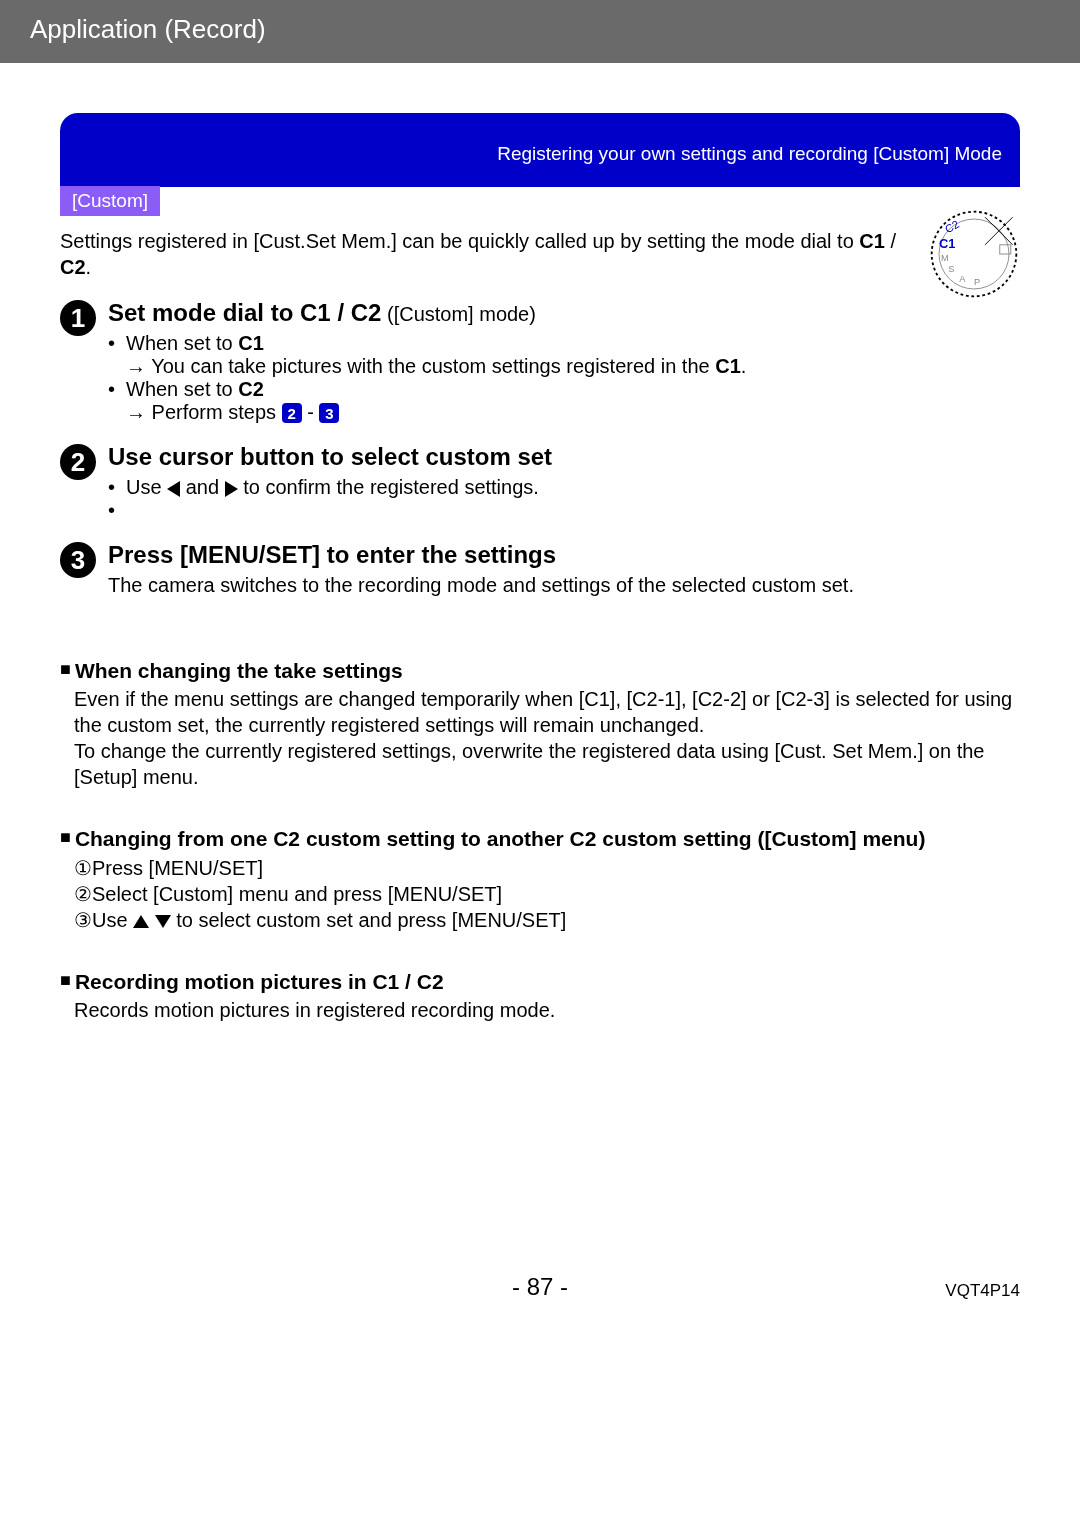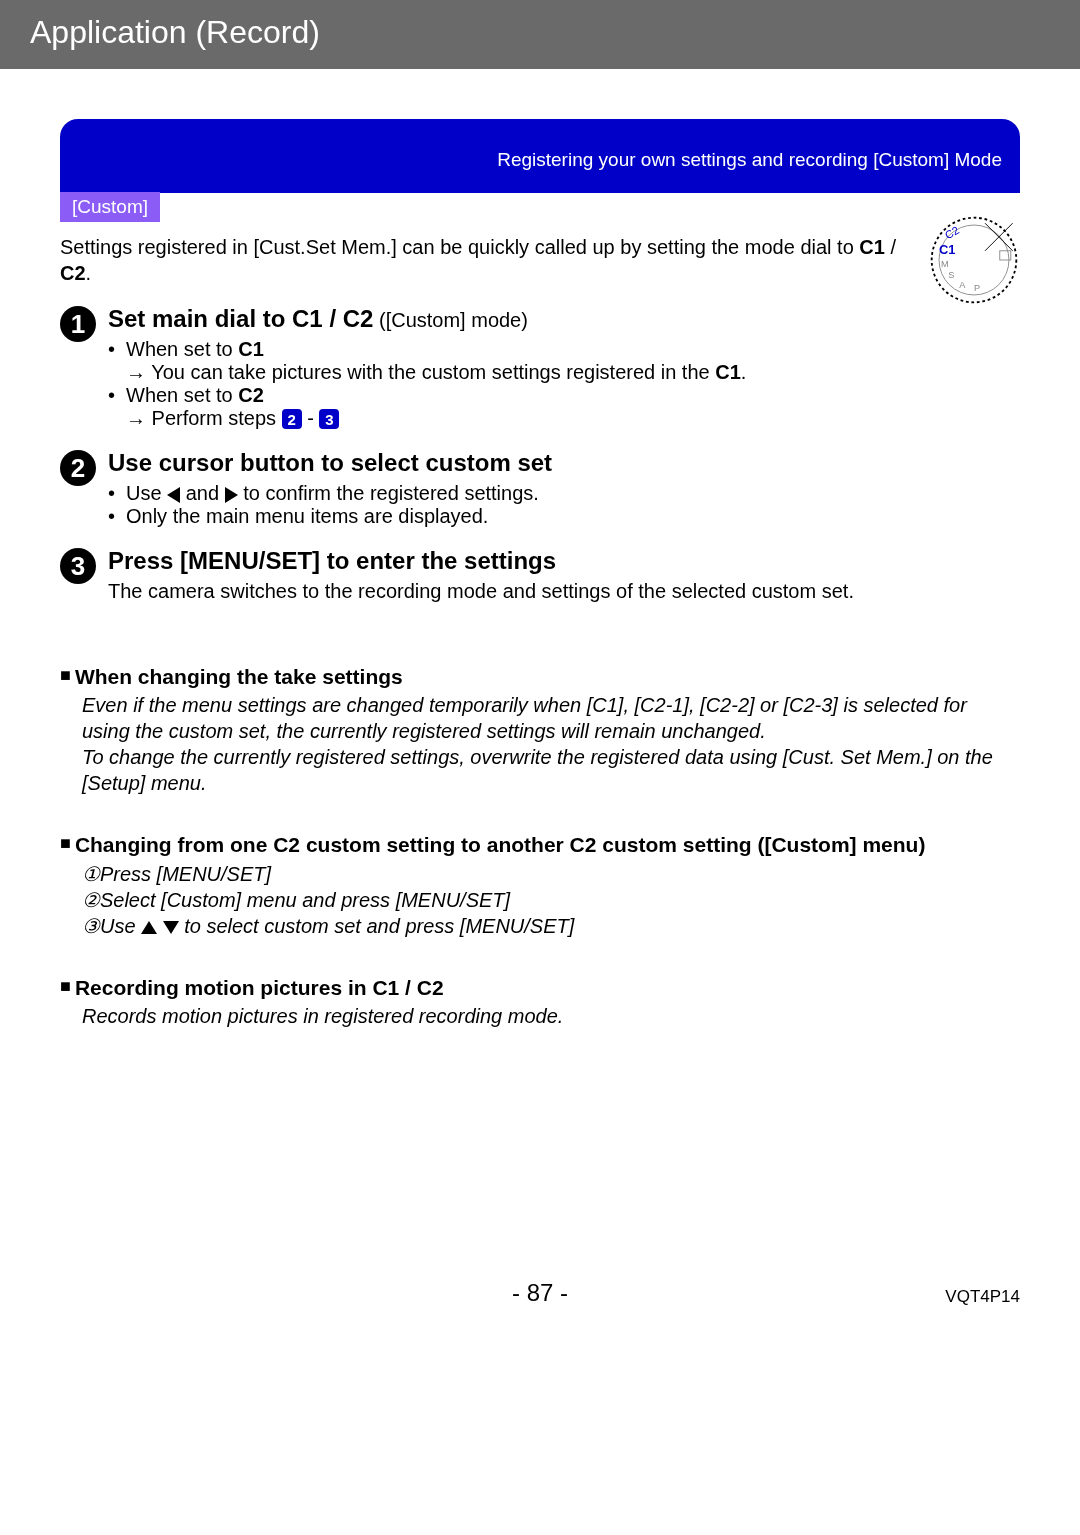--- a/index.html
+++ b/index.html
@@ -6,21 +6,21 @@
   body {
     font-family: Arial, Helvetica, sans-serif;
     font-size: 20px;
     color: #000;
     background: #fff;
     width: 1080px;
   }
   .header-bar {
     background: #6a6a6a;
     color: #fff;
-    font-size: 32px;
+    font-size: 26px;
     padding: 14px 30px 18px 30px;
   }
   .content {
     padding: 50px 60px 20px 60px;
   }
   .blue-banner {
     background: #0000c8;
     color: #fff;
     border-radius: 18px 18px 0 0;
     padding: 30px 18px 22px 18px;
@@ -97,24 +97,23 @@
     font-weight: bold;
     font-size: 21px;
     margin-top: 36px;
     display: flex;
     align-items: flex-start;
     gap: 4px;
     line-height: 1.25;
   }
   .section-h .sq { font-size: 18px; }
   .section-body {
-    margin-left: 22px;
+    margin-left: 14px;
     margin-top: 2px;
     line-height: 1.3;
-    font-style: italic;
   }
   .circled { font-family: Arial, sans-serif; }
   .tri {
     display: inline-block;
     vertical-align: middle;
   }
   .tri-left {
     width: 0; height: 0;
     border-top: 8px solid transparent;
     border-bottom: 8px solid transparent;
@@ -179,21 +178,21 @@
       <line x1="62" y1="10" x2="92" y2="40" stroke="#000" stroke-width="1"></line>
       <line x1="62" y1="40" x2="92" y2="10" stroke="#000" stroke-width="1"></line>
     </svg>
   </div>
 
   
   <div class="step">
     <div class="step-num">1</div>
     <div class="step-body">
       <div class="step-title">
-        <span>Set main dial to </span><span class="sans-bold">C1</span><span> / </span><span class="sans-bold">C2</span><span class="paren"> ([Custom] mode)</span>
+        <span>Set mode dial to </span><span class="sans-bold">C1</span><span> / </span><span class="sans-bold">C2</span><span class="paren"> ([Custom] mode)</span>
       </div>
       <div class="bullet-list">
         <div class="bi">
             <span class="dot">•</span>
             <span><span>When set to </span><span class="sans-bold">C1</span></span>
           </div>
         <div class="sub-indent"><span>→ You can take pictures with the custom settings registered in the </span><span class="sans-bold">C1</span><span>.</span></div>
         <div class="bi">
             <span class="dot">•</span>
             <span><span>When set to </span><span class="sans-bold">C2</span></span>
@@ -215,21 +214,20 @@
       <div class="step-title">Use cursor button to select custom set</div>
       <div class="bullet-list">
         <div class="bi">
             <span class="dot">•</span>
           <span>
             <span>Use </span><span class="tri tri-left"></span><span> and </span><span class="tri tri-right"></span><span> to confirm the registered settings.</span>
           </span>
         </div>
         <div class="bi">
             <span class="dot">•</span>
-            <span>Only the main menu items are displayed.</span>
           </div>
       </div>
     </div>
   </div>
 
   
   <div class="step">
     <div class="step-num">3</div>
     <div class="step-body">
       <div class="step-title">Press [MENU/SET] to enter the settings</div>

